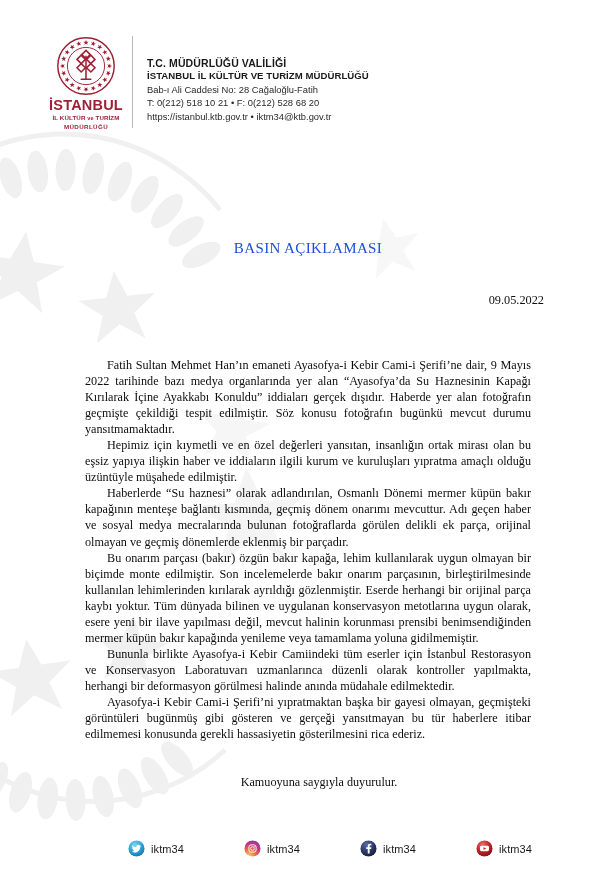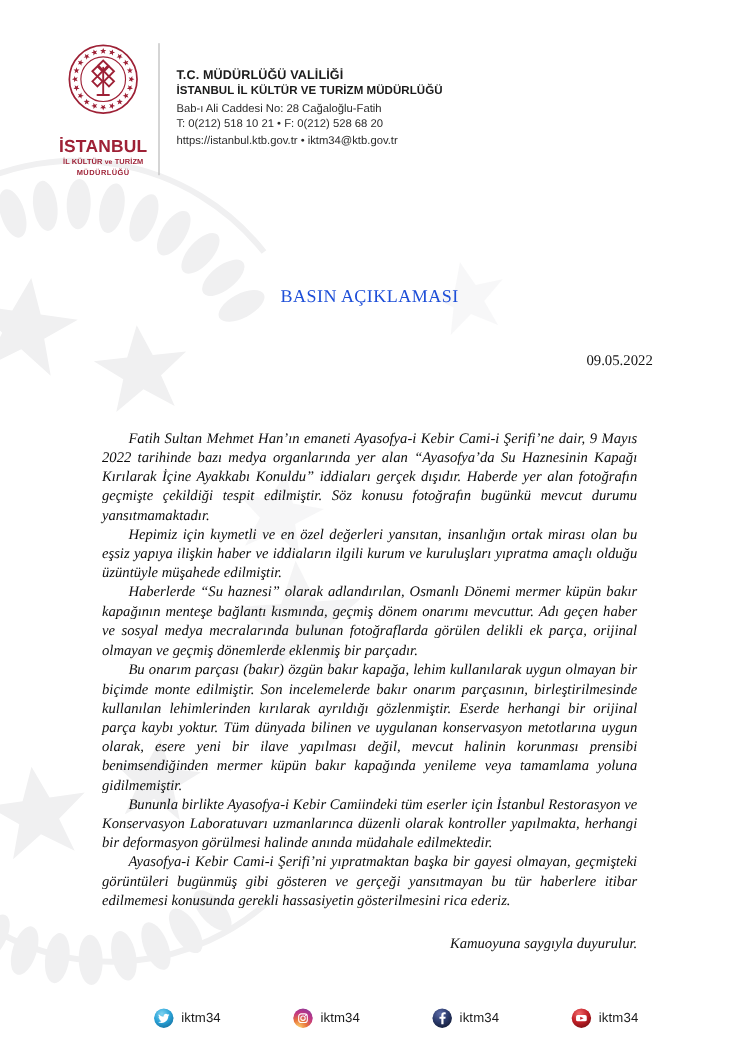--- a/index.html
+++ b/index.html
@@ -56,21 +56,21 @@
     height: 60px;
     display: block;
   }
   .logo-name {
     font-family: "Liberation Sans", sans-serif;
     font-weight: bold;
     color: #9e2136;
     font-size: 14.5px;
     letter-spacing: 0.2px;
     line-height: 1.05;
-    margin-top: 20px;
+    margin-top: 2px;
   }
   .logo-sub1 {
     font-family: "Liberation Sans", sans-serif;
     font-weight: bold;
     color: #9e2136;
     font-size: 6.2px;
     letter-spacing: 0.1px;
     margin-top: 1px;
     white-space: nowrap;
   }
@@ -150,25 +150,24 @@
     z-index: 2;
     color: #0d0d0d;
   }
   .body-text p {
     margin: 0;
     font-size: 12.2px;
     line-height: 16.05px;
     text-align: justify;
     text-indent: 22px;
     hyphens: none;
-    font-style: italic;
   }
   .body-text p.closing {
-    margin-top: 20px;
-    text-align: right;
+    margin-top: 32px;
+    text-align: center;
   }
 
   
   .social-bar {
     position: absolute;
     left: 0;
     top: 840px;
     width: 616px;
     display: flex;
     justify-content: center;

